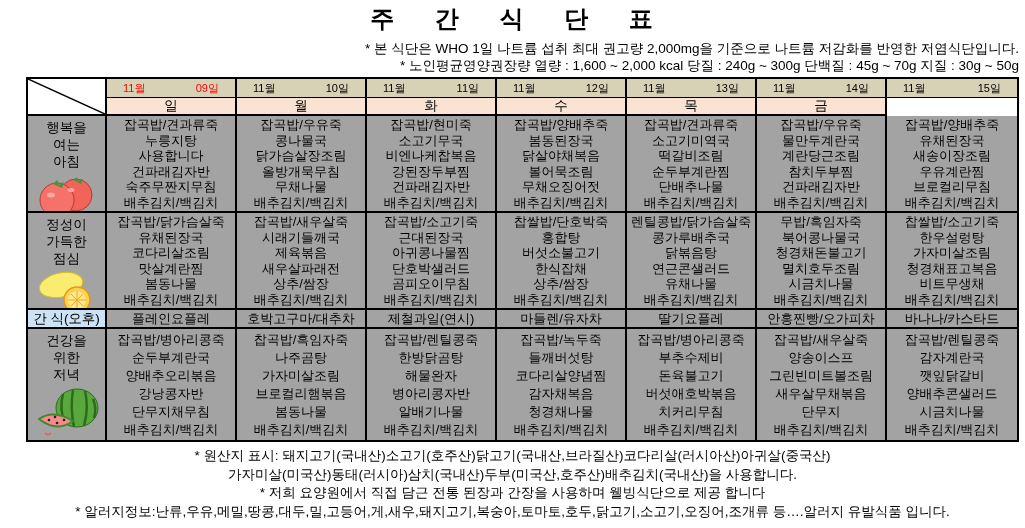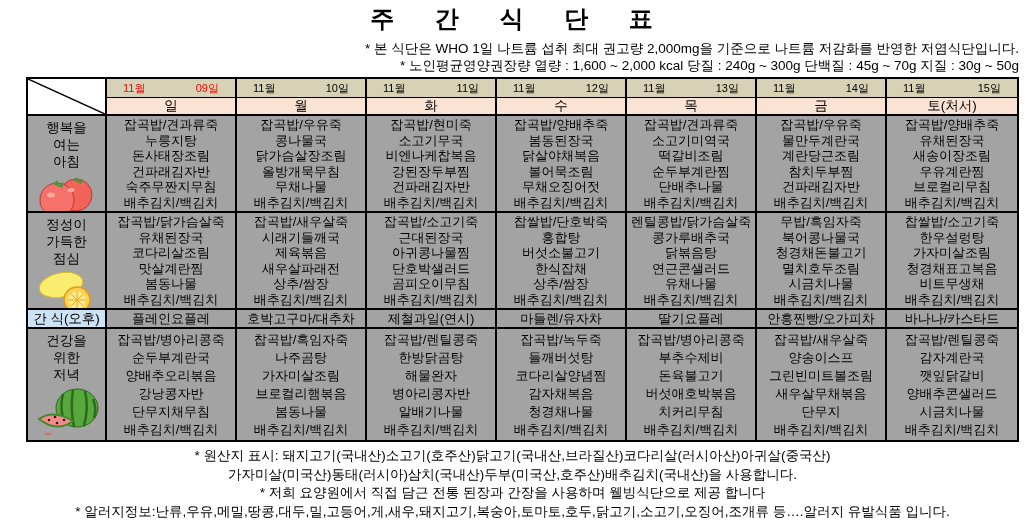--- a/index.html
+++ b/index.html
@@ -185,25 +185,24 @@
     <div class="cell day-cell" style="grid-area: 2 / 6;">목</div>
     <div class="cell date-cell" style="grid-area: 1 / 7;">
       <span>11월</span>
       <span>14일</span>
     </div>
     <div class="cell day-cell" style="grid-area: 2 / 7;">금</div>
     <div class="cell date-cell last-col" style="grid-area: 1 / 8;">
       <span>11월</span>
       <span>15일</span>
     </div>
-    <div class="cell day-cell last-col" style="grid-area: 2 / 8;">토(처서)</div>
     <div class="cell meal-cell" style="grid-area: 3 / 2;">
       <div class="menu-line">잡곡밥/견과류죽</div>
       <div class="menu-line">누릉지탕</div>
-      <div class="menu-line">돈사태장조림</div>
+      <div class="menu-line">사용합니다</div>
       <div class="menu-line">건파래김자반</div>
       <div class="menu-line">숙주무짠지무침</div>
       <div class="menu-line">배추김치/백김치</div>
     </div>
     <div class="cell meal-cell" style="grid-area: 3 / 3;">
       <div class="menu-line">잡곡밥/우유죽</div>
       <div class="menu-line">콩나물국</div>
       <div class="menu-line">닭가슴살장조림</div>
       <div class="menu-line">올방개묵무침</div>
       <div class="menu-line">무채나물</div>

